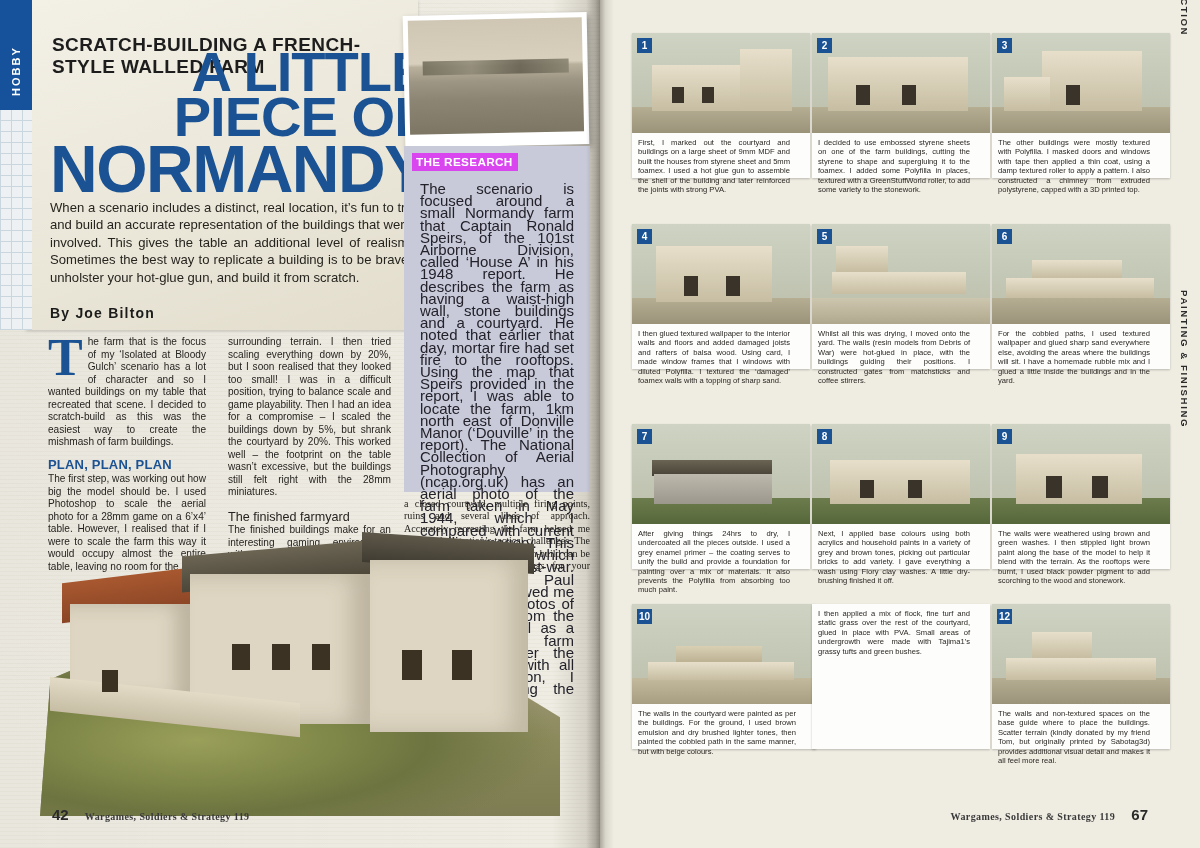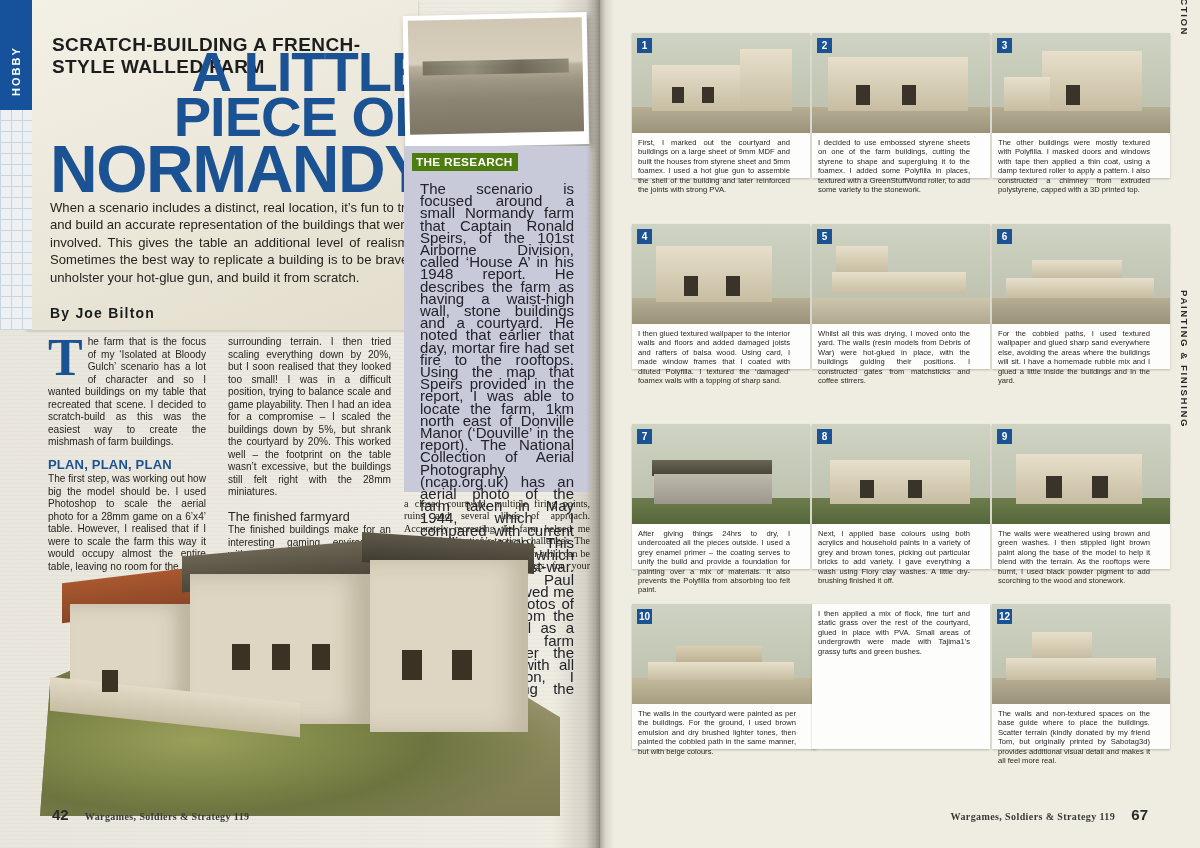--- a/index.html
+++ b/index.html
@@ -91,21 +91,21 @@
     font-family:"Liberation Sans", sans-serif;
   }
   .col p{margin:0 0 6px 0;}
 
   
   .research{
     position:absolute;left:404px;top:146px;width:186px;height:346px;
     background:#c8cada;padding:6px 8px 8px 8px;box-sizing:border-box;
   }
   .research h3{
-    margin:0 0 4px 0;display:inline-block;background:#4d7c0f;color:#fff;
+    margin:0 0 4px 0;display:inline-block;background:#d946ef;color:#fff;
     font-size:11.8px;letter-spacing:.3px;padding:2px 5px 2px 4px;
   }
   .research p{
     margin:8px;font-size:15px;line-height:12.2px;color:#23222a;text-align:justify;
     font-family:Liberation Sans, sans-serif;
   }
   .flow-bottom{
     position:absolute;left:404px;top:498px;width:186px;
     font-size:10.1px;line-height:12.4px;color:#262420;text-align:justify;
     font-family:"Liberation Serif", serif;
@@ -324,21 +324,21 @@
     </div>
 
     <div class="panel" style="left:32px;top:224px;width:178px;height:145px;">
       <div class="img mat-green">
         <div class="num">4</div>
         <div class="m-base"></div>
         <div class="m-bld" style="left:24px;bottom:22px;width:116px;height:56px;"></div>
         <div class="m-dark" style="left:52px;bottom:28px;width:14px;height:20px;"></div>
         <div class="m-dark" style="left:94px;bottom:28px;width:14px;height:20px;"></div>
       </div>
-      <div class="cap">I then glued textured wallpaper to the interior walls and floors and added damaged joists and rafters of balsa wood. Using card, I made window frames that I coated with diluted Polyfilla. I textured the ‘damaged’ foamex walls with a topping of sharp sand.</div>
+      <div class="cap">I then glued textured wallpaper to the interior walls and floors and added damaged joists and rafters of balsa wood. Using card, I made window frames that I windows with diluted Polyfilla. I textured the ‘damaged’ foamex walls with a topping of sharp sand.</div>
     </div>
 
     <div class="panel" style="left:212px;top:224px;width:178px;height:145px;">
       <div class="img mat-wood">
         <div class="num">5</div>
         <div class="m-base" style="background:linear-gradient(180deg,#cdc6ae,#b0a88e);"></div>
         <div class="m-bld" style="left:20px;bottom:30px;width:134px;height:22px;"></div>
         <div class="m-bld" style="left:24px;bottom:52px;width:52px;height:26px;"></div>
       </div>
       <div class="cap">Whilst all this was drying, I moved onto the yard. The walls (resin models from Debris of War) were hot-glued in place, with the buildings guiding their positions. I constructed gates from matchsticks and coffee stirrers.</div>
@@ -354,21 +354,21 @@
       <div class="cap">For the cobbled paths, I used textured wallpaper and glued sharp sand everywhere else, avoiding the areas where the buildings will sit. I have a homemade rubble mix and I glued a little inside the buildings and in the yard.</div>
     </div>
 
     <div class="panel" style="left:32px;top:424px;width:178px;height:145px;">
       <div class="img mat-grass">
         <div class="num">7</div>
         <div class="m-base" style="background:linear-gradient(180deg,#6d7c4c,#55673a);"></div>
         <div class="m-roof" style="left:20px;bottom:48px;width:120px;height:16px;"></div>
         <div class="m-bld" style="left:22px;bottom:20px;width:118px;height:30px;background:linear-gradient(180deg,#bdb9ad,#9b978c);"></div>
       </div>
-      <div class="cap">After giving things 24hrs to dry, I undercoated all the pieces outside. I used a grey enamel primer – the coating serves to unify the build and provide a foundation for painting over a mix of materials. It also prevents the Polyfilla from absorbing too felt paint.</div>
+      <div class="cap">After giving things 24hrs to dry, I undercoated all the pieces outside. I used a grey enamel primer – the coating serves to unify the build and provide a foundation for painting over a mix of materials. It also prevents the Polyfilla from absorbing too much paint.</div>
     </div>
 
     <div class="panel" style="left:212px;top:424px;width:178px;height:145px;">
       <div class="img mat-grass">
         <div class="num">8</div>
         <div class="m-base" style="background:linear-gradient(180deg,#6d7c4c,#55673a);"></div>
         <div class="m-bld" style="left:18px;bottom:20px;width:140px;height:44px;"></div>
         <div class="m-dark" style="left:48px;bottom:26px;width:14px;height:18px;"></div>
         <div class="m-dark" style="left:96px;bottom:26px;width:14px;height:18px;"></div>
       </div>

